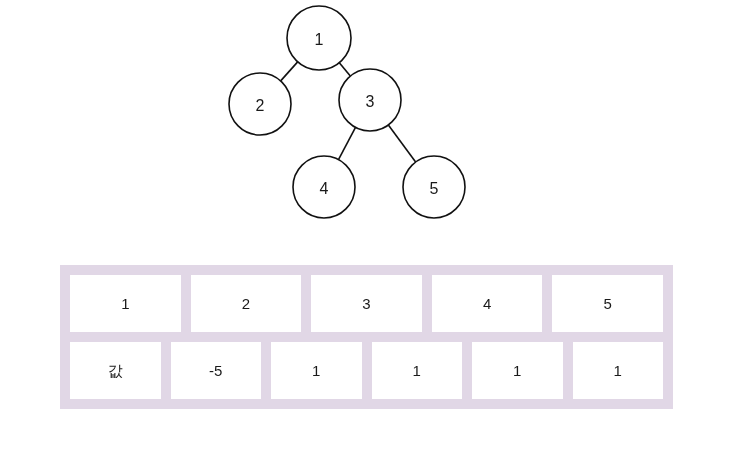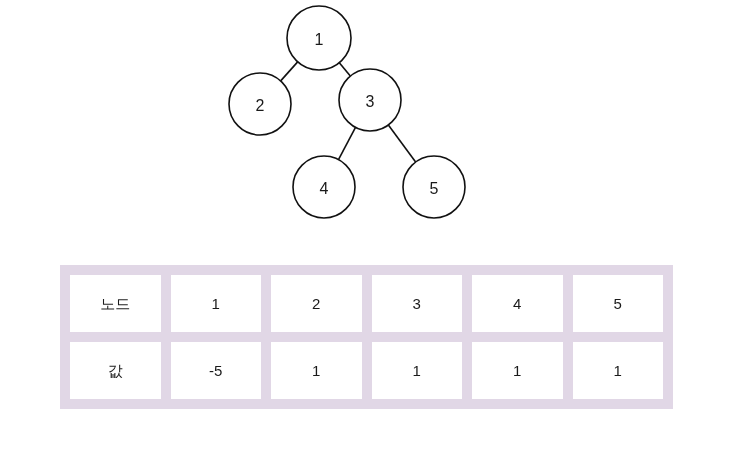--- a/index.html
+++ b/index.html
@@ -111,21 +111,20 @@
           <circle cx="434" cy="187" r="31" class="tree-node-circle"></circle>
           <text x="434" y="188" class="tree-node-label">5</text>
         </g>
       </g>
   </svg>
 </div>
 
 <div id="value-table">
 
   <div class="table-row">
-    <div class="table-cell header-cell">노드</div>
     <div class="table-cell">1</div>
     <div class="table-cell">2</div>
     <div class="table-cell">3</div>
     <div class="table-cell">4</div>
     <div class="table-cell">5</div>
   </div>
 
   <div class="table-row">
     <div class="table-cell header-cell">값</div>
     <div class="table-cell">-5</div>

